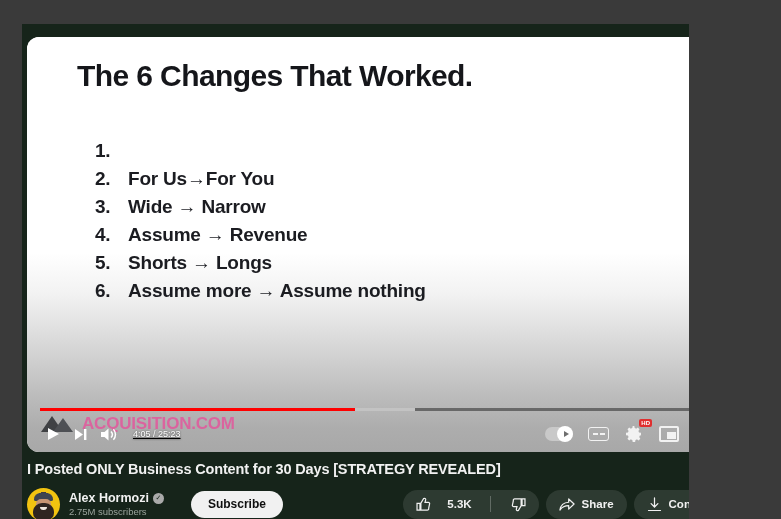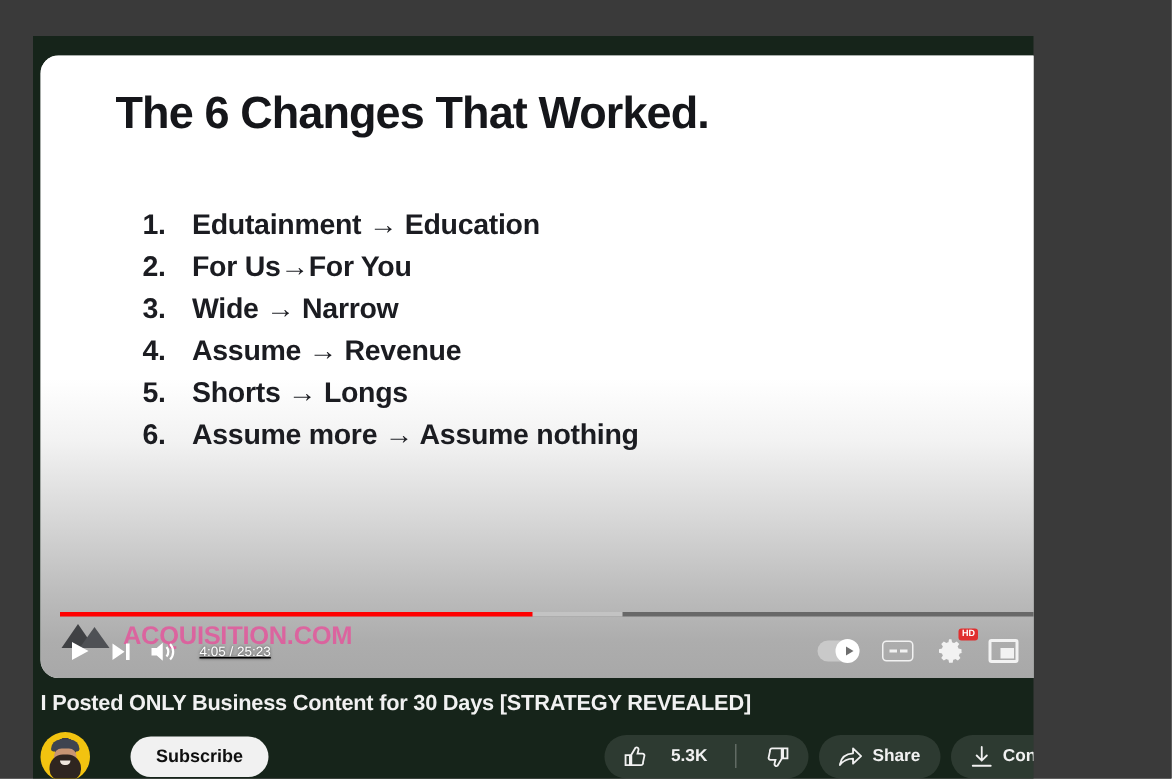--- a/index.html
+++ b/index.html
@@ -374,21 +374,20 @@
   <div id="page">
 
     <div id="player">
       <div id="video-canvas">
 
         <div class="slide-title">The 6 Changes That Worked.</div>
 
         <ul id="slide-list">
           <li>
             <span class="li-num">1.</span>
-            <span class="li-txt">Edutainment → Education</span>
           </li>
           <li>
             <span class="li-num">2.</span>
             <span class="li-txt">For Us→For You</span>
           </li>
           <li>
             <span class="li-num">3.</span>
             <span class="li-txt">Wide → Narrow</span>
           </li>
           <li>
@@ -490,20 +489,27 @@
 
     <div id="meta-row">
 
       <div id="channel-block">
         <div id="avatar">
           <div class="cap"></div>
             <div class="face"></div>
             <div class="beard"></div>
             <div class="mouth"></div>
         </div>
+        <div id="channel-text">
+          <div id="channel-name-row">
+            <span id="channel-name">Alex Hormozi</span>
+            <span id="verified">✓</span>
+          </div>
+          <div id="sub-count">2.75M subscribers</div>
+        </div>
       </div>
 
       <button id="subscribe-btn">Subscribe</button>
 
       <div id="actions">
 
         <div class="pill" id="like-group">
           <div class="like-half">
             <svg width="15" height="15" viewBox="0 0 16 16">
               <path fill="none" stroke="#f1f1f1" stroke-width="1.3" d="M5.2 14V6.6l3-5a1.4 1.4 0 0 1 2.1 1.5l-.7 2.7h3.6a1.3 1.3 0 0 1 1.3 1.6l-1 4.6A1.6 1.6 0 0 1 12 14H5.2zM1.1 14h3.1V6.8H1.1z"></path>

